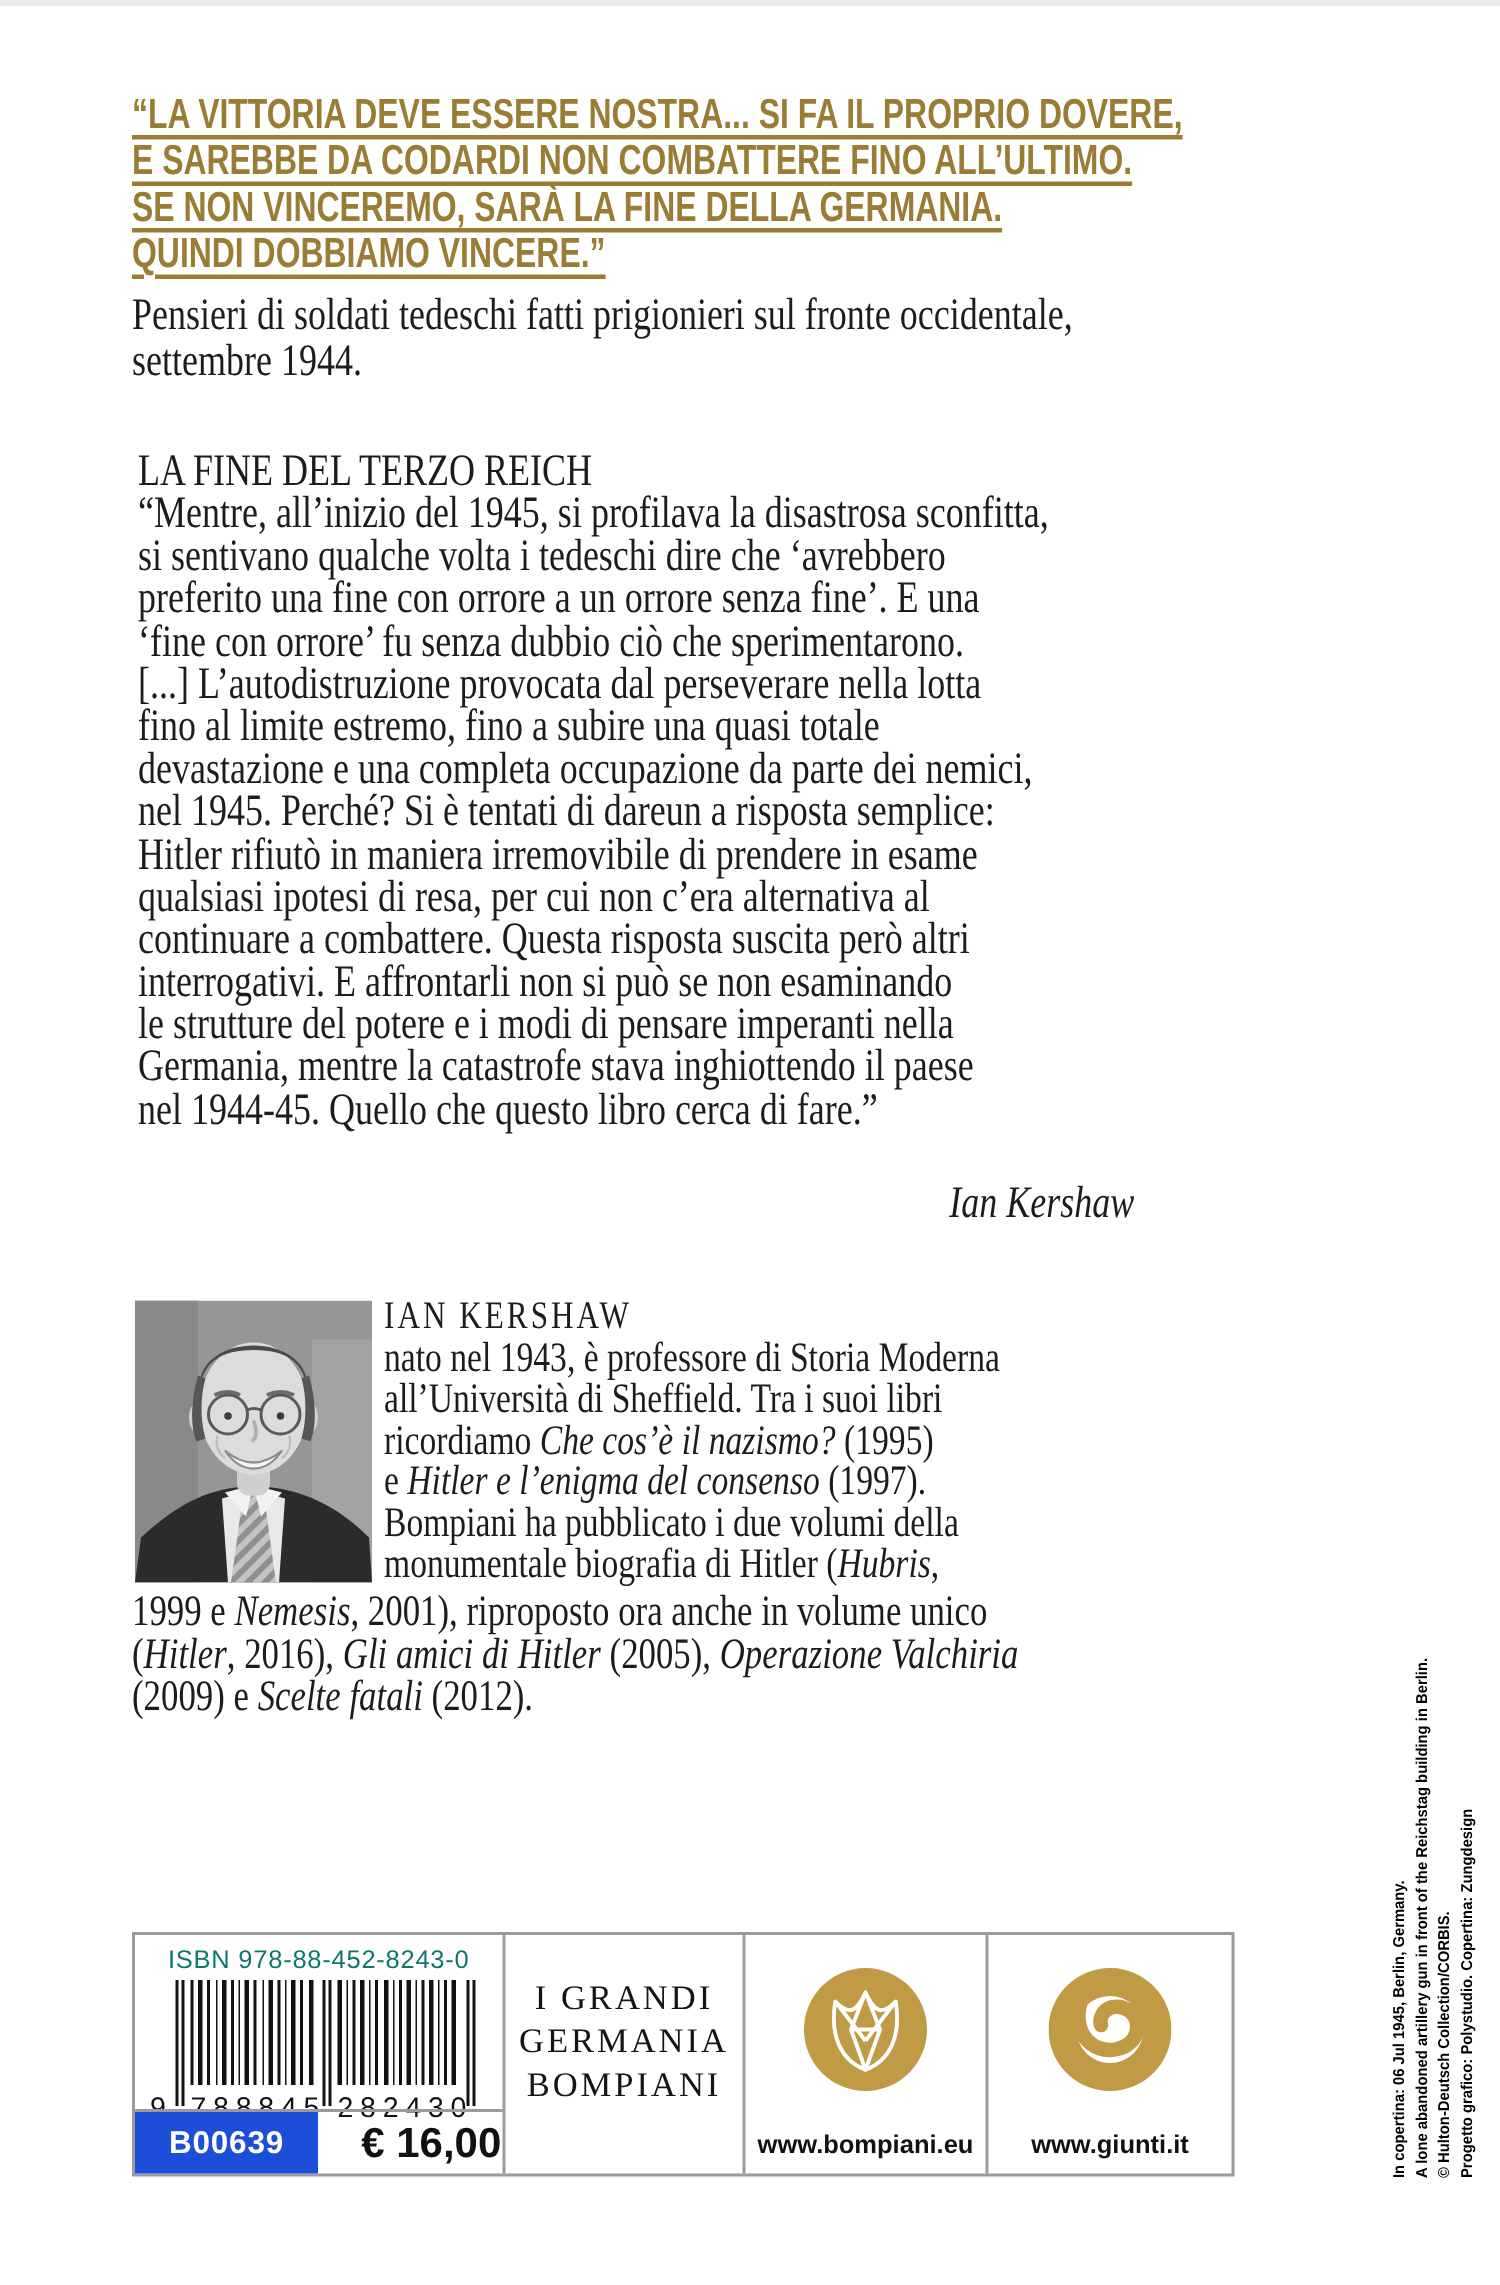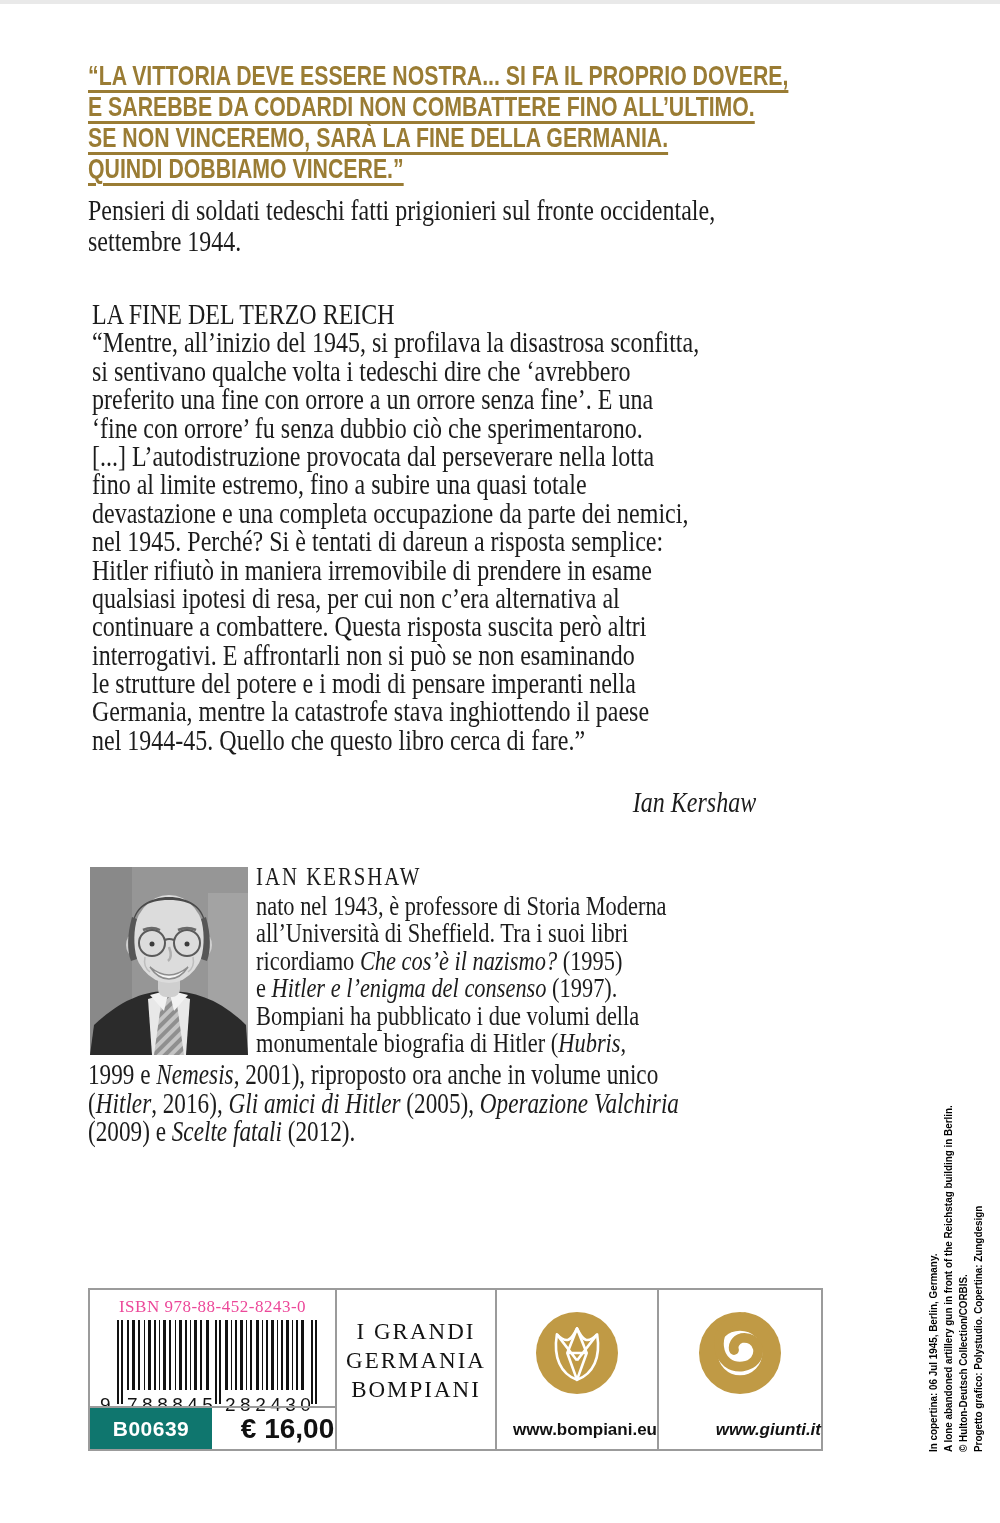--- a/index.html
+++ b/index.html
@@ -34,34 +34,34 @@
   .bio-full .ln{height:28.6px;line-height:28.6px;font-size:29px;}
 
   
   .bar{position:absolute;left:88px;top:1284px;width:731px;height:159px;border:2px solid #9b9b9b;
        display:flex;background:#fff;}
   .cell{position:relative;height:100%;}
   .cell + .cell{border-left:2px solid #9b9b9b;}
   .c-barcode{width:245px;}
   .c-imprint{width:158px;display:flex;align-items:center;justify-content:center;}
   .c-logo{width:160px;display:flex;flex-direction:column;align-items:center;}
-  .c-logo:last-child{width:162px;font-style:italic;}
-  .isbn{margin-top:7px;text-align:center;font-family:Liberation Serif, serif;
-        font-size:17px;letter-spacing:0.5px;color:#ec4899;}
+  .c-logo:last-child{width:162px;}
+  .isbn{margin-top:7px;text-align:center;font-family:Liberation Sans, sans-serif;
+        font-size:17px;letter-spacing:0.5px;color:#0f766e;}
   .barcode{display:block;margin:3px auto 0;}
   .price-row{position:absolute;left:0;bottom:0;width:100%;height:41px;display:flex;
              border-top:2px solid #9b9b9b;font-family:"Liberation Sans","DejaVu Sans",sans-serif;}
-  .code-box{width:122px;background:#0f766e;color:#fff;font-weight:bold;font-size:21px;
+  .code-box{width:122px;background:#1d4ed8;color:#fff;font-weight:bold;font-size:21px;
             display:flex;align-items:center;justify-content:center;letter-spacing:0.5px;}
   .price{flex:1;display:flex;align-items:center;justify-content:center;font-weight:bold;font-size:28px;color:#111;padding-left:28px;}
   .imprint{text-align:center;margin-top:-18px;}
   .imprint .ln{font-size:23px;letter-spacing:2px;line-height:29px;color:#141414;}
   .logo-circle{width:82px;height:82px;margin-top:22px;}
   .logo-circle svg{display:block;width:100%;height:100%;}
-  .url{position:absolute;bottom:9px;width:100%;text-align:right;
+  .url{position:absolute;bottom:9px;width:100%;text-align:center;
        font-family:"Liberation Sans","DejaVu Sans",sans-serif;font-weight:bold;font-size:17px;color:#111;}
 
   
   .credits{position:absolute;left:926px;top:1448px;width:438px;height:62px;
            transform:rotate(-90deg);transform-origin:0 0;
            font-family:"Liberation Sans","DejaVu Sans",sans-serif;font-weight:bold;
            font-size:10.5px;color:#000;}
   .credits .cr-line{height:15px;line-height:15px;white-space:nowrap;
                     display:block;transform:scaleX(0.94);transform-origin:0 50%;}
   em{font-style:italic;}

